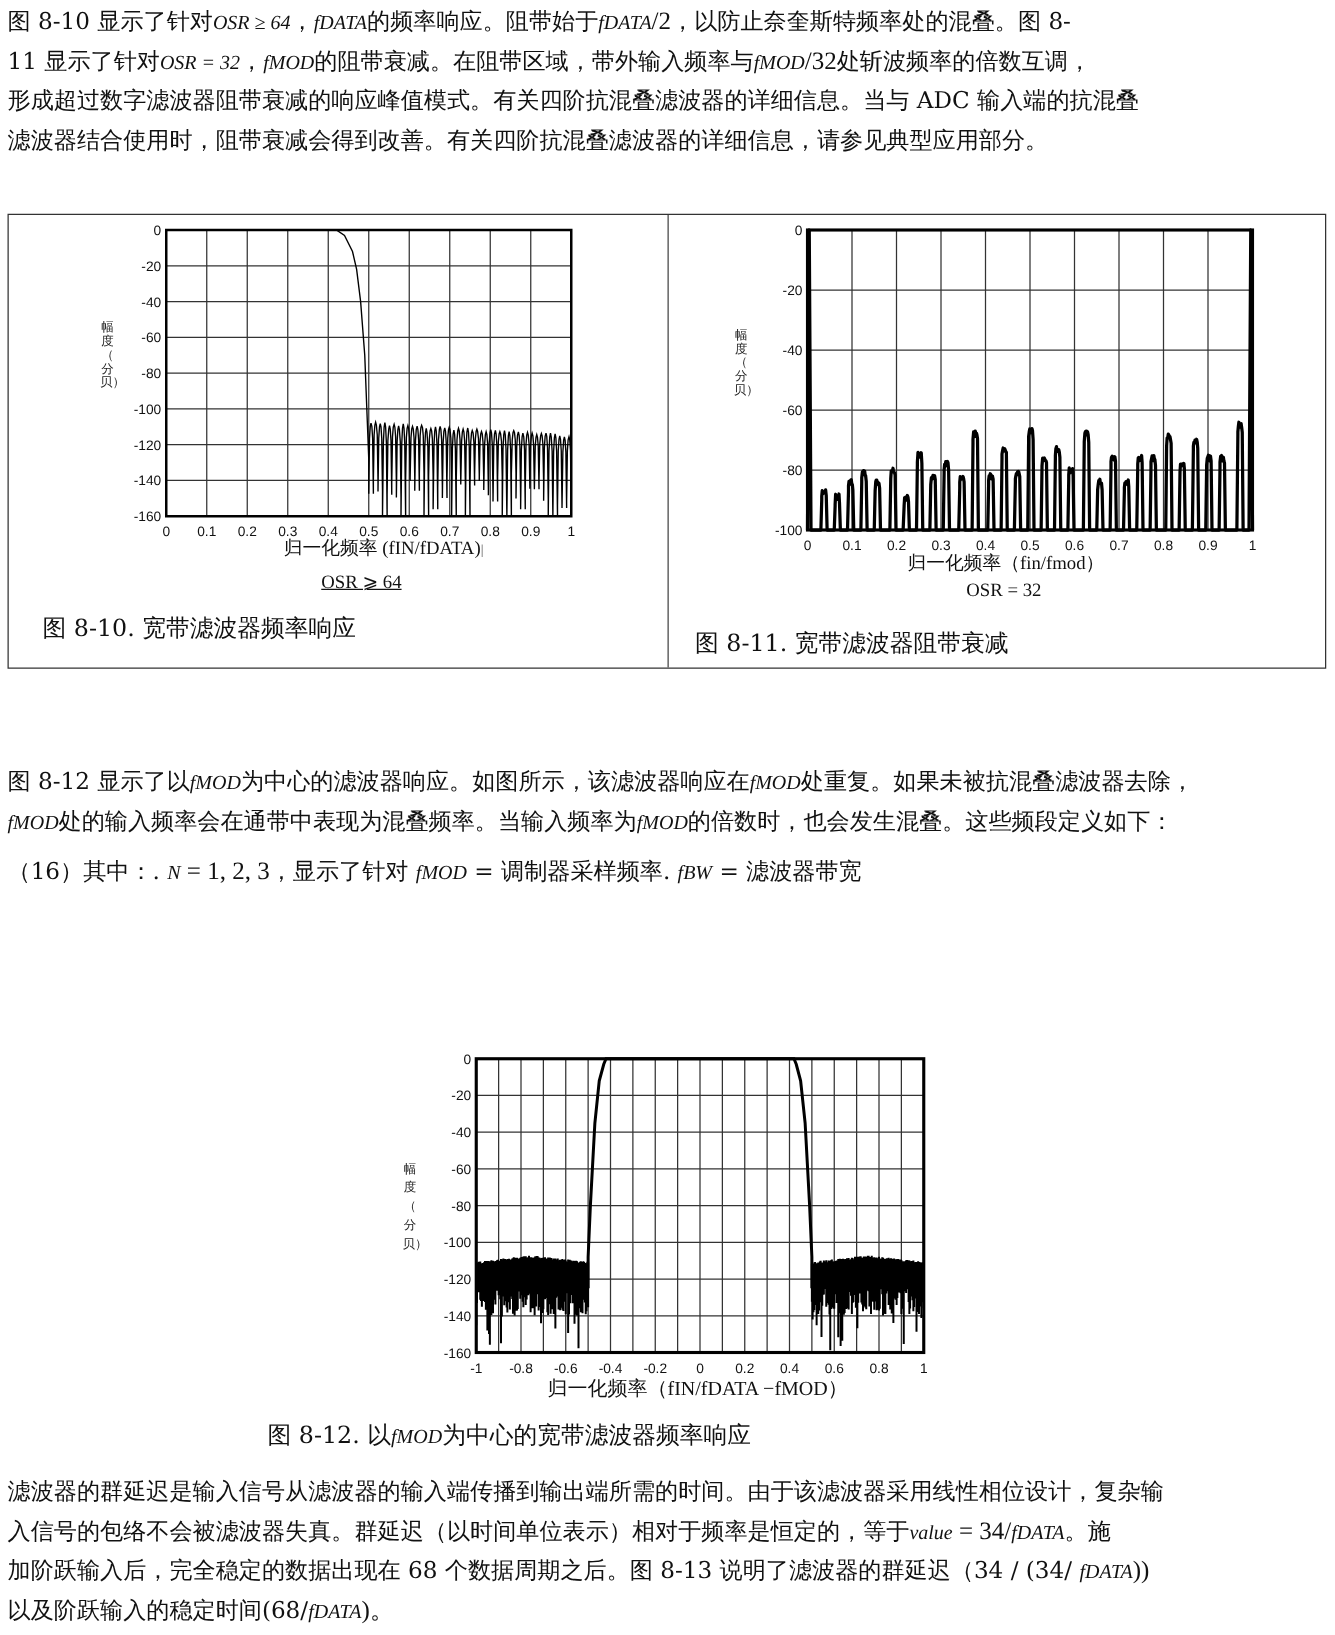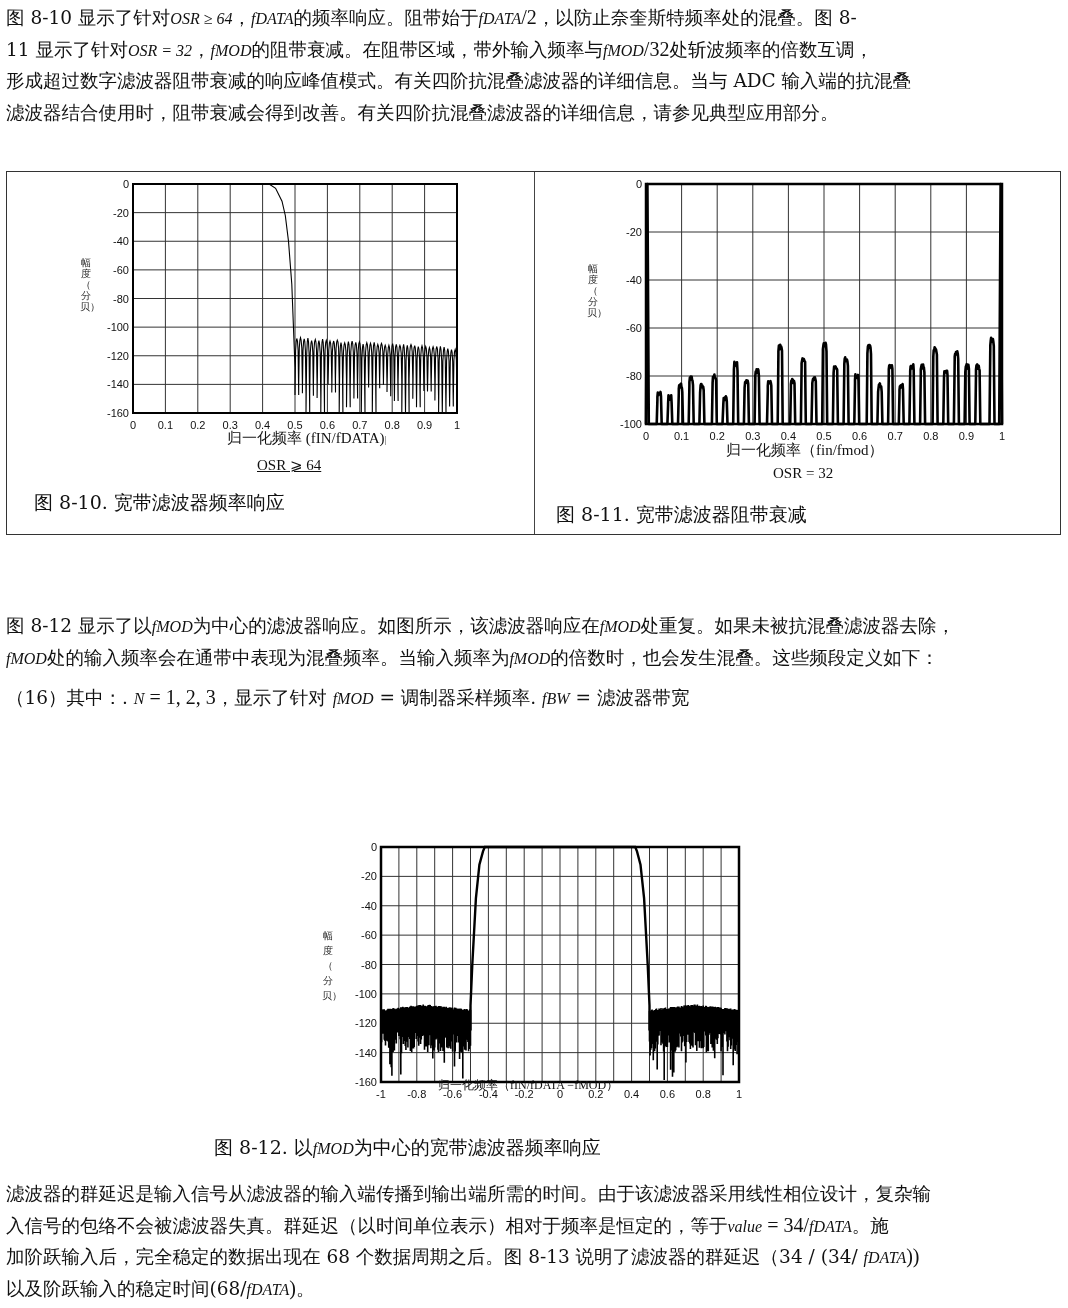--- a/index.html
+++ b/index.html
@@ -208,21 +208,21 @@
     <path d="M470.5,1030.59375 L470.5,1005.6 L472.3,964.5 L475.9,898.4 L479.4,864.6 L483.0,851.4 L484.8,847.0 L635.2,847.0 L637.0,851.4 L640.5,864.6 L644.1,898.4 L647.7,964.5 L649.5,1005.6  L649.5,1030.59375" fill="none" stroke="#000" stroke-width="2.4"></path>
     <rect x="381" y="847" width="358" height="235" fill="none" stroke="#000" stroke-width="2.5"></rect>
   </svg>
 <div class="ylab" style="left:322px;top:928px;line-height:15px;">
   <div>幅</div>
   <div>度</div>
   <div>（</div>
   <div>分</div>
   <div>贝）</div>
 </div>
-<div class="sub" style="left:438px;top:1077px;font-size:12px;">归一化频率（fIN/fDATA −fMOD）</div>
+<div class="sub" style="left:438px;top:1101px;font-size:16px;">归一化频率（fIN/fDATA −fMOD）</div>
 <div class="cap" style="left:214px;top:1135px;">
   <span>图 8-12. 以</span><span class="m">fMOD</span><span>为中心的宽带滤波器频率响应</span>
 </div>
 
 <div class="para" style="top:1178px;">
   <span class="line">滤波器的群延迟是输入信号从滤波器的输入端传播到输出端所需的时间。由于该滤波器采用线性相位设计，复杂输</span>
   <span class="line">
     <span>入信号的包络不会被滤波器失真。群延迟（以时间单位表示）相对于频率是恒定的，等于</span><span class="m">value</span><span class="mu"> = 34/</span><span class="m">fDATA</span><span>。施</span>
   </span>
   <span class="line">

